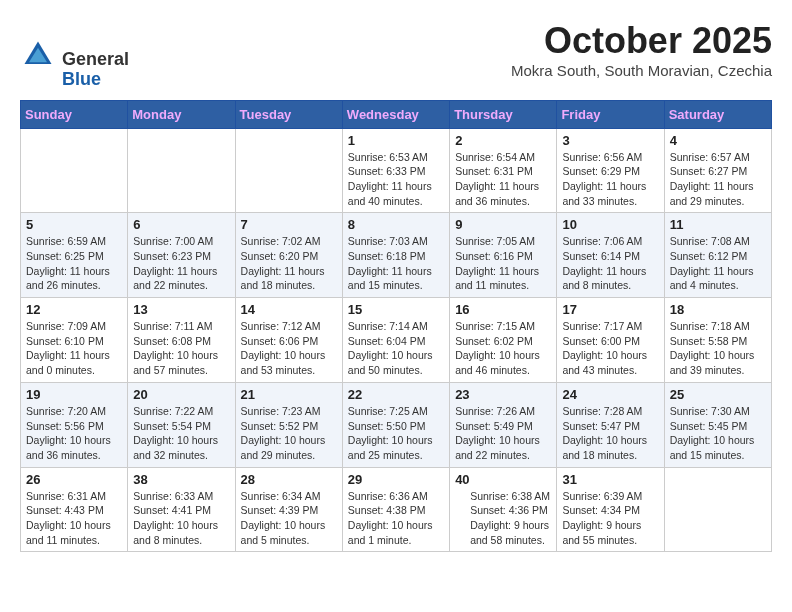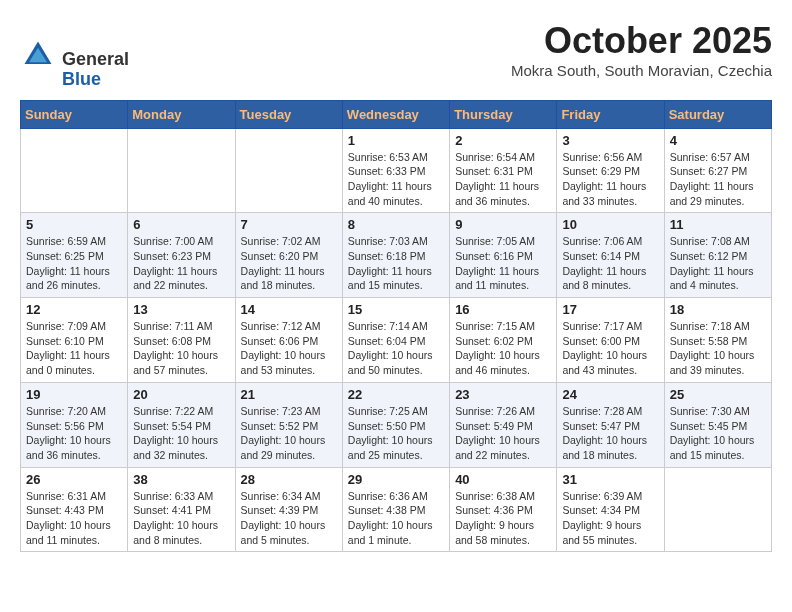--- a/index.html
+++ b/index.html
@@ -45,21 +45,21 @@
       font-size: 15px;
       color: #444;
     }
     .calendar {
       width: 100%;
       border-collapse: collapse;
       border: 1px solid #ccc;
     }
     .calendar th {
       background: #2e5fa3;
-      color: #fdba74;
+      color: #f0abfc;
       font-size: 13px;
       font-weight: bold;
       padding: 6px 4px;
       text-align: left;
       border: 1px solid #2051a0;
     }
     .calendar td {
       border: 1px solid #ccc;
       vertical-align: top;
       padding: 4px 5px;
@@ -330,21 +330,21 @@
         </td>
         <td>
           <div class="day-number">29</div>
           <div class="day-info" style="white-space: pre-line;">Sunrise: 6:36 AM
 Sunset: 4:38 PM
 Daylight: 10 hours
 and 1 minute.</div>
         </td>
         <td>
           <div class="day-number">40</div>
-          <div class="day-info" style="white-space: pre-line;">Sunrise: 6:38 AM
+          <div class="day-info" style="white-space: pre-line; margin-left: 15px;">Sunrise: 6:38 AM
 Sunset: 4:36 PM
 Daylight: 9 hours
 and 58 minutes.</div>
         </td>
         <td>
           <div class="day-number">31</div>
           <div class="day-info" style="white-space: pre-line;">Sunrise: 6:39 AM
 Sunset: 4:34 PM
 Daylight: 9 hours
 and 55 minutes.</div>

